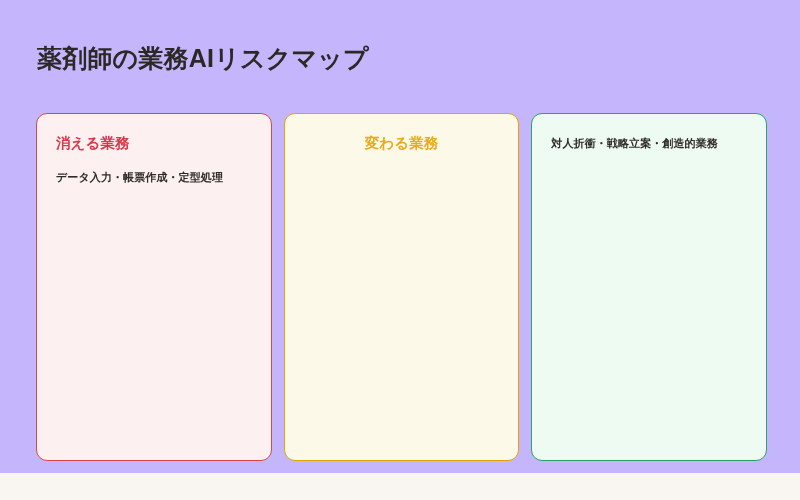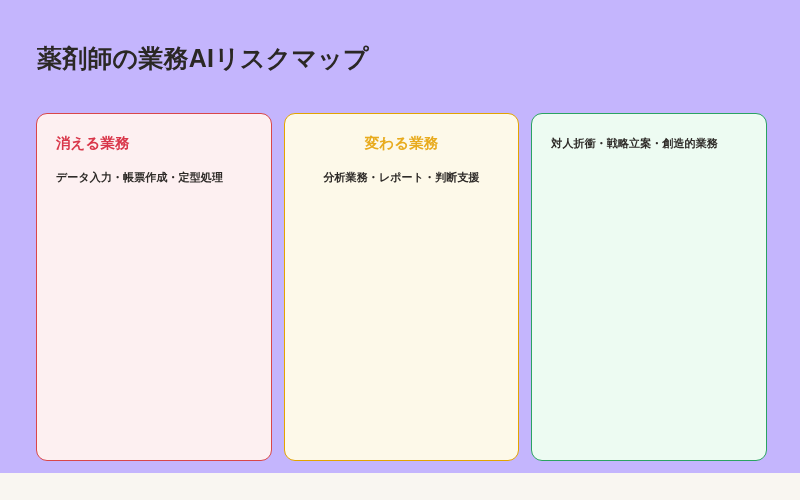--- a/index.html
+++ b/index.html
@@ -100,21 +100,20 @@
 
   <div class="card-row">
 
     <section class="card card--red">
       <h2 class="card-heading">消える業務</h2>
       <p class="card-body">データ入力・帳票作成・定型処理</p>
     </section>
 
     <section class="card card--amber">
       <h2 class="card-heading">変わる業務</h2>
-      <p class="card-body">分析業務・レポート・判断支援</p>
     </section>
 
     <section class="card card--green">
       <p class="card-body">対人折衝・戦略立案・創造的業務</p>
     </section>
 
   </div>
 </div>
 
 </body></html>

